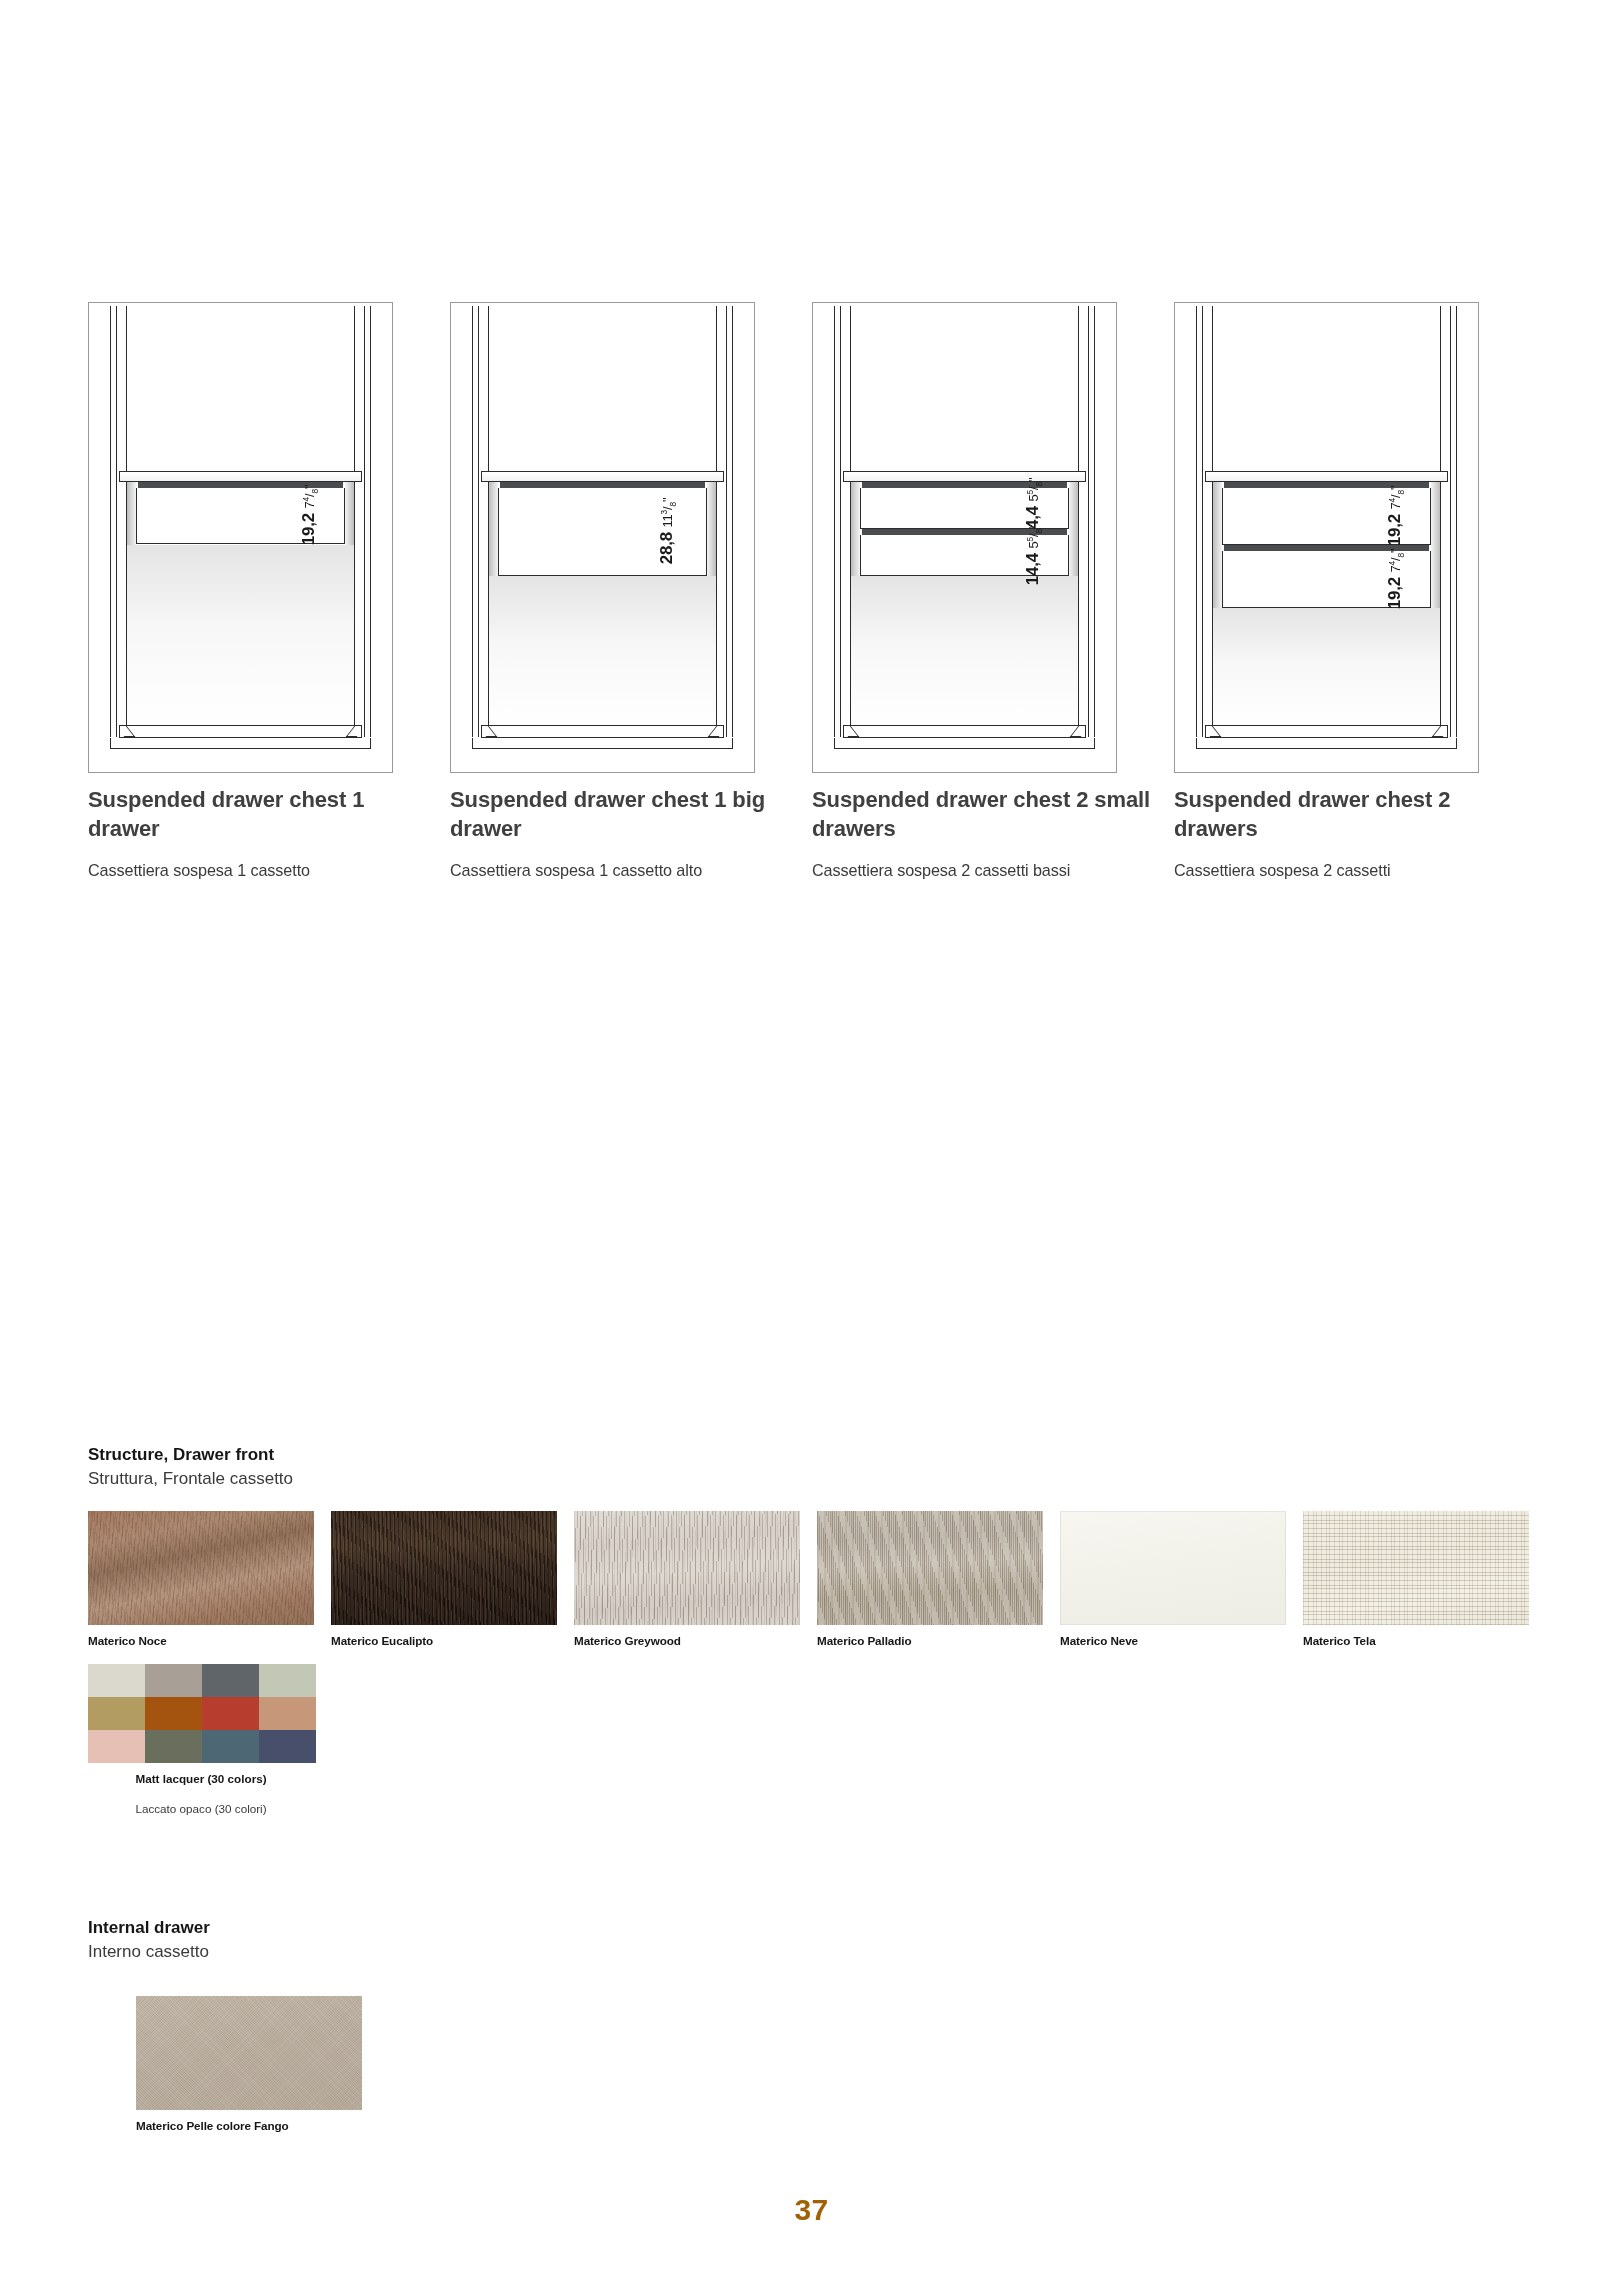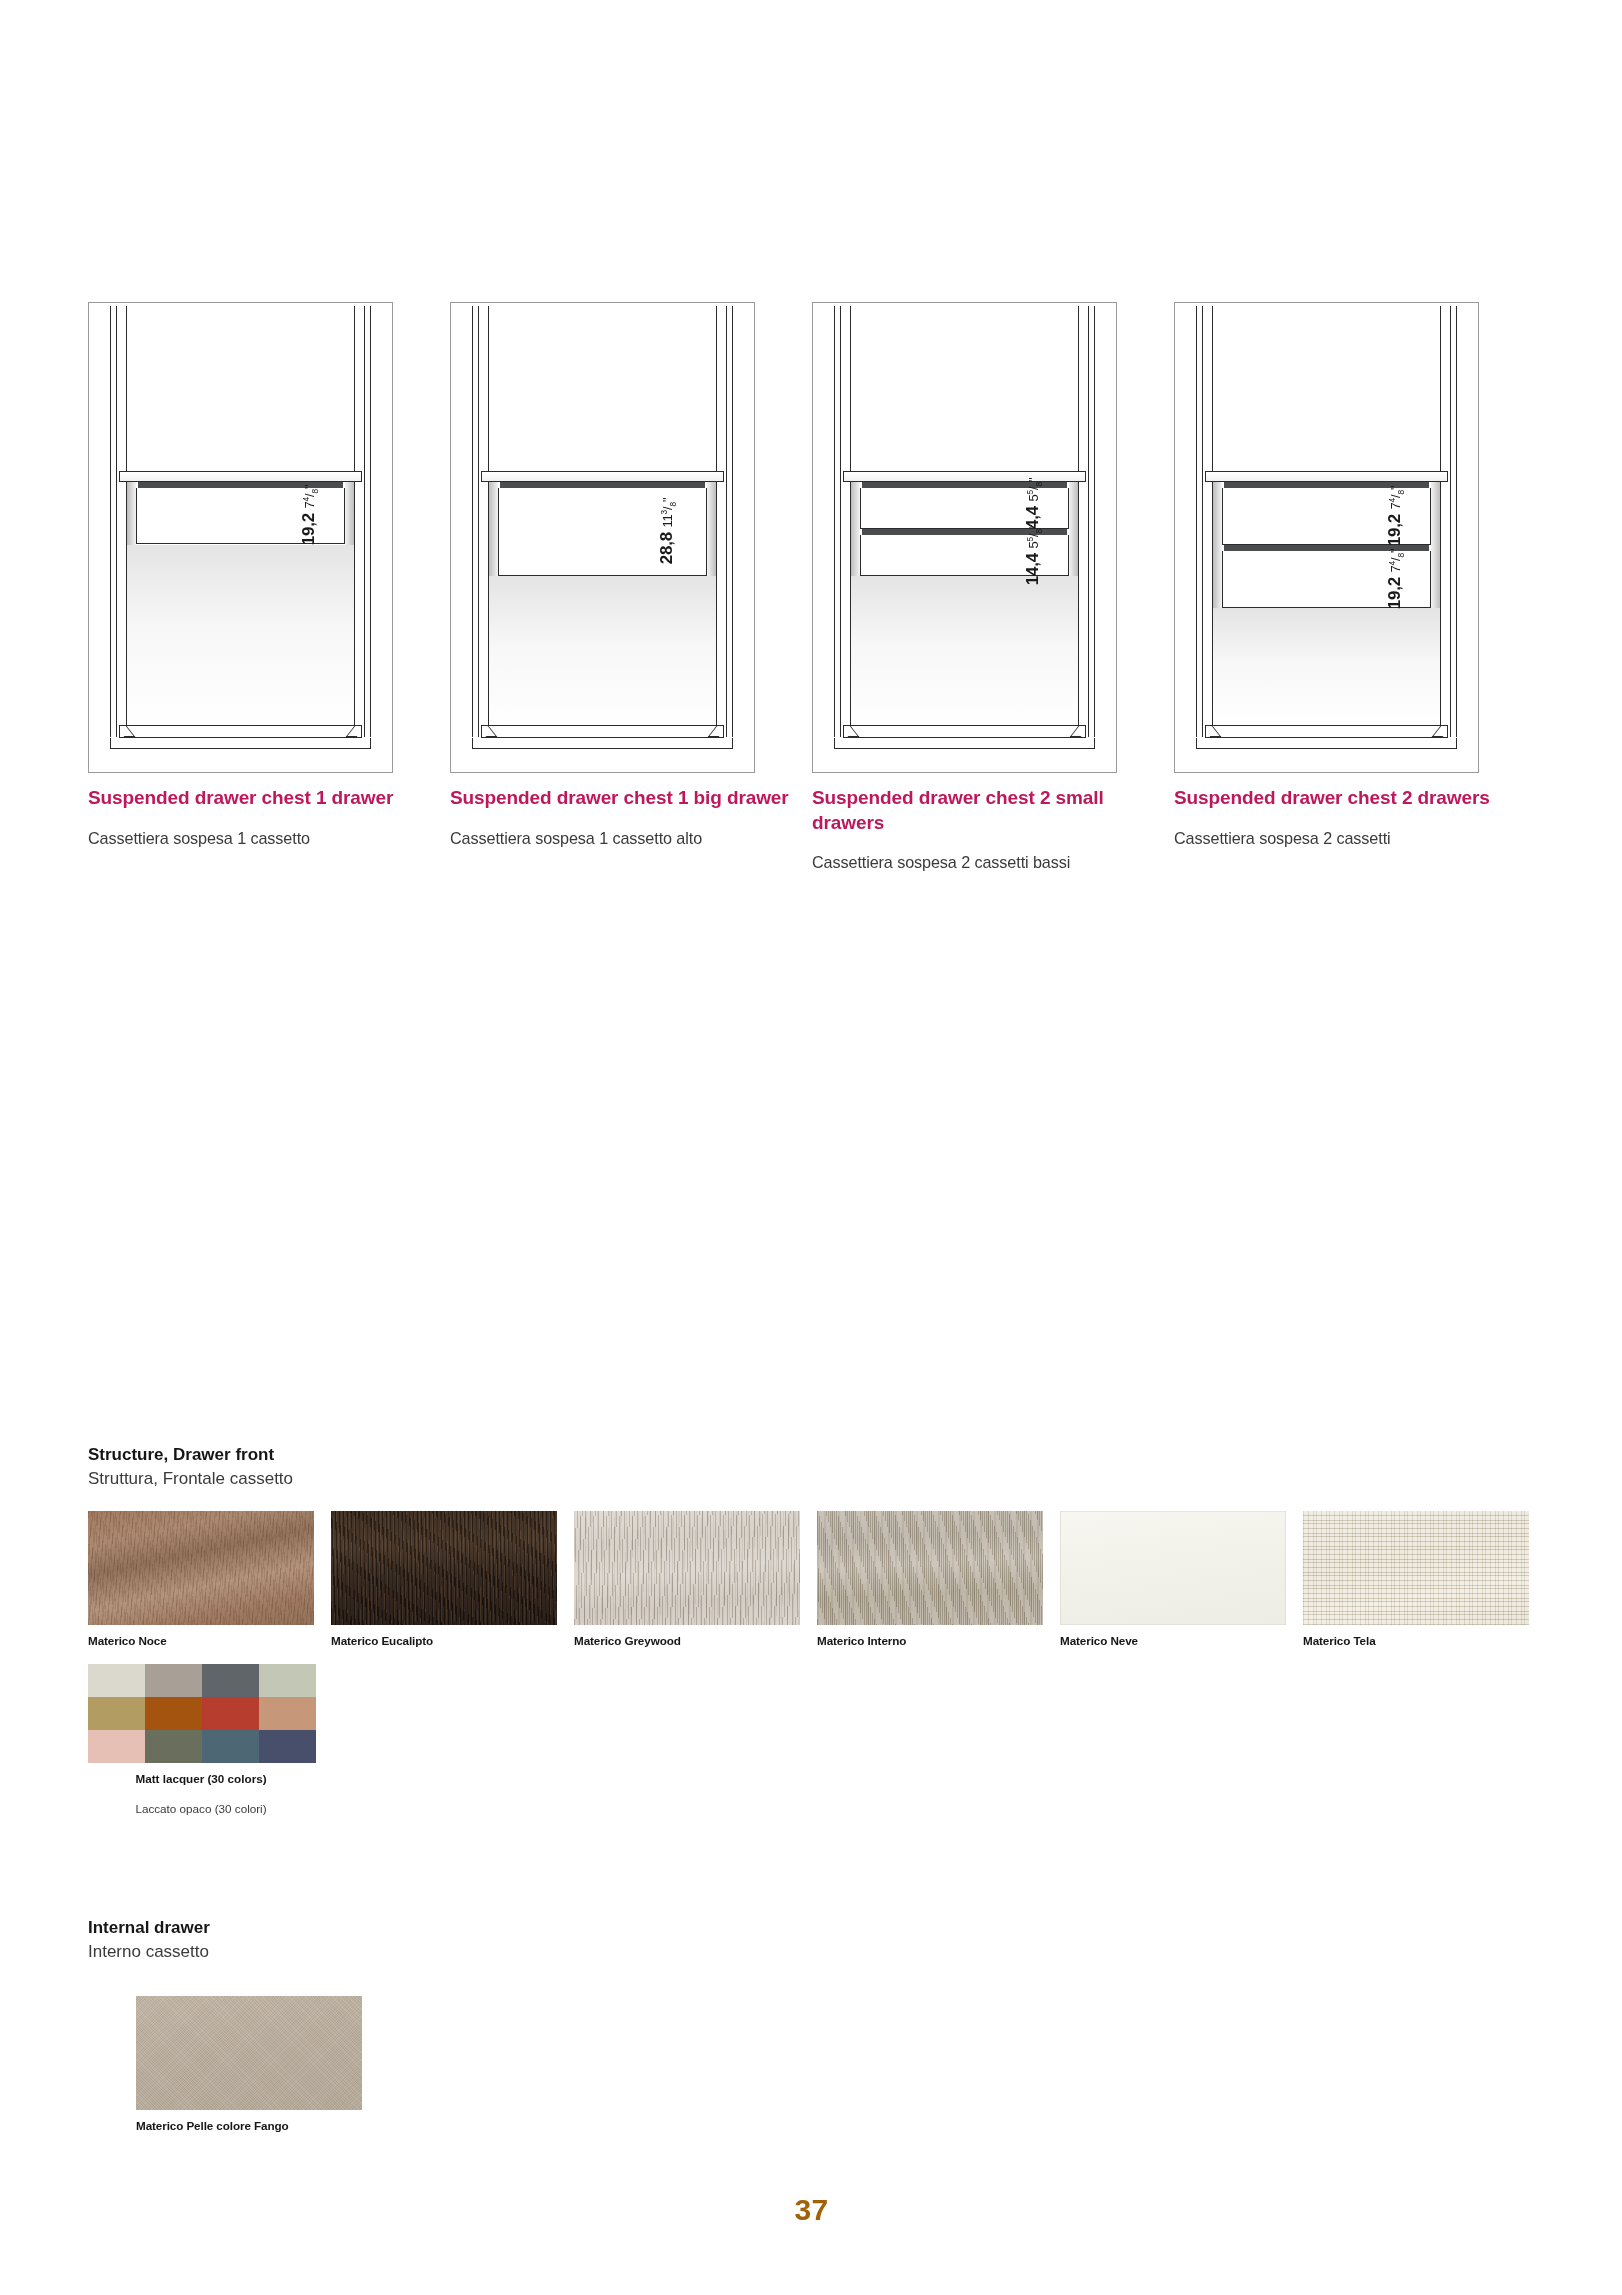--- a/index.html
+++ b/index.html
@@ -214,25 +214,25 @@
   }
 
   
   .caption {
     position: absolute;
     left: 0;
     top: 484px;
     width: 351px;
   }
   .caption .en {
-    font-size: 19px;
+    font-size: 22px;
     font-weight: bold;
     line-height: 1.30;
     letter-spacing: -0.1px;
-    color: #be185d;
+    color: #404040;
   }
   .caption .it {
     font-size: 16.2px;
     font-weight: normal;
     line-height: 1.30;
     letter-spacing: -0.1px;
     color: #3a3a3a;
     margin-top: 17px;
   }
 
@@ -529,21 +529,21 @@
   <div class="swatch-cell">
     <div class="swatch tex-eucalipto"></div>
     <div class="swatch-label">Materico Eucalipto</div>
   </div>
   <div class="swatch-cell">
     <div class="swatch tex-greywood"></div>
     <div class="swatch-label">Materico Greywood</div>
   </div>
   <div class="swatch-cell">
     <div class="swatch tex-palladio"></div>
-    <div class="swatch-label">Materico Interno</div>
+    <div class="swatch-label">Materico Palladio</div>
   </div>
   <div class="swatch-cell">
     <div class="swatch tex-neve bordered"></div>
     <div class="swatch-label">Materico Neve</div>
   </div>
   <div class="swatch-cell">
     <div class="swatch tex-tela"></div>
     <div class="swatch-label">Materico Tela</div>
   </div>
 </div>

